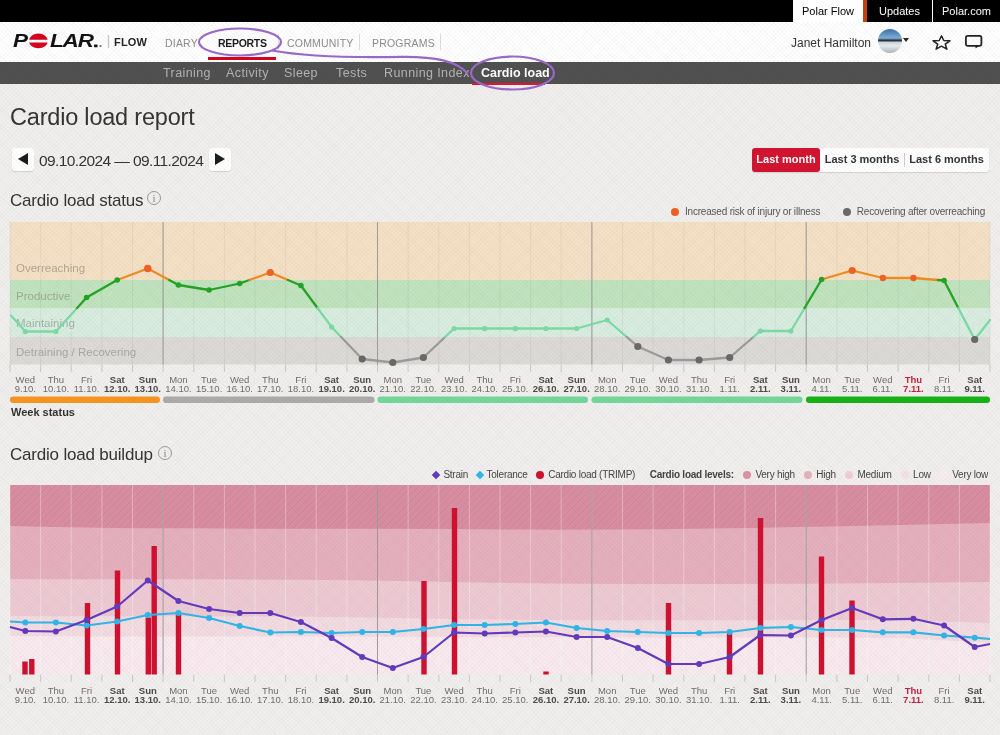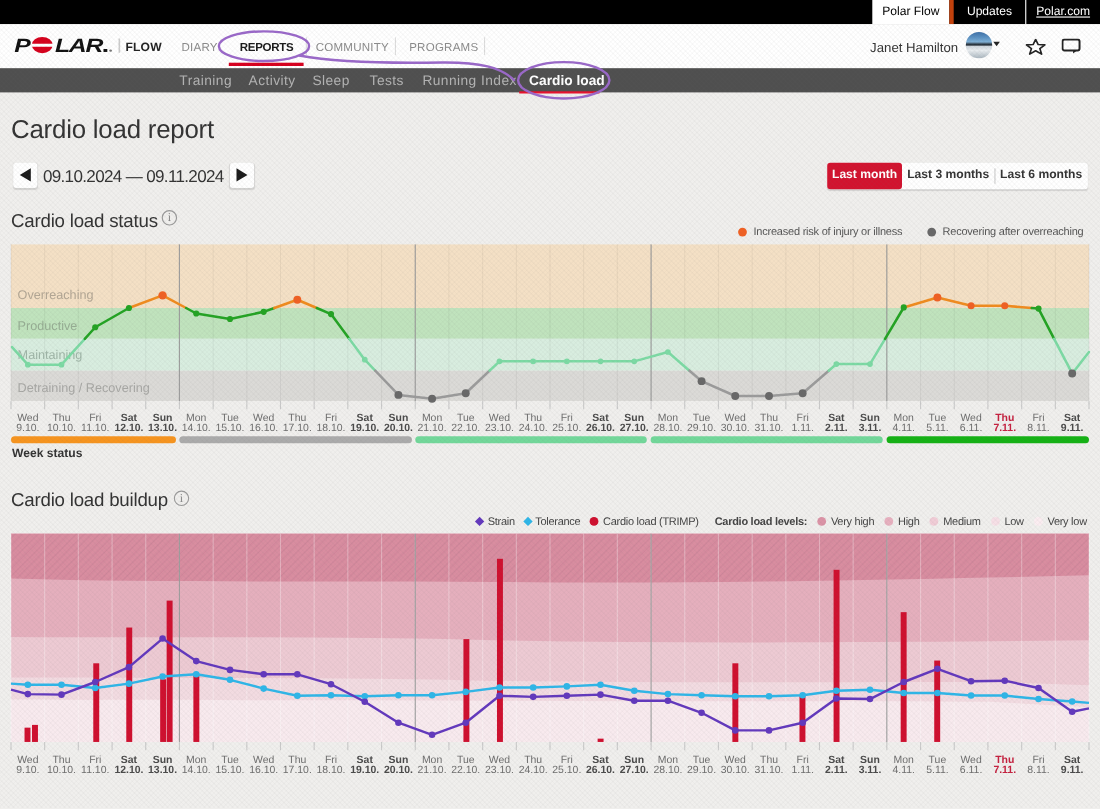--- a/index.html
+++ b/index.html
@@ -4,21 +4,21 @@
 * { margin:0; padding:0; box-sizing:border-box; }
 html,body { width:1000px; height:735px; overflow:hidden; }
 body { font-family:"Liberation Sans", sans-serif; background:#f0efed; position:relative; }
 .abs { position:absolute; }
 </style></head>
 <body>
 
 <div class="abs" style="left:0;top:0;width:1000px;height:22px;background:#000;"></div>
 <div class="abs" style="left:793px;top:0;width:70px;height:22px;background:#fff;color:#000;font-size:11px;line-height:22px;text-align:center;">Polar Flow</div>
 <div class="abs" style="left:863px;top:0;width:69px;height:22px;border-left:4px solid #c2410c;color:#fff;font-size:11px;line-height:22px;text-align:center;">Updates</div>
-<div class="abs" style="left:932px;top:0;width:68px;height:22px;border-left:1px solid #fff;color:#fff;font-size:11px;line-height:22px;text-align:center;text-decoration:underline;">Polar.com</div>
+<div class="abs" style="left:932px;top:0;width:68px;height:22px;border-left:1px solid #fff;color:#fff;font-size:11px;line-height:22px;text-align:center;">Polar.com</div>
 
 <div class="abs" style="left:0;top:22px;width:1000px;height:40px;background:#fff;"></div>
 <div class="abs" style="left:13px;top:32px;width:160px;height:18px;">
   <svg width="160" height="18" viewBox="0 0 160 18" font-family="Liberation Sans, sans-serif">
     <g font-style="italic" font-weight="900" font-size="19.5" fill="#111" transform="translate(0,1.2) scale(1.155,0.9)">
       <text x="0" y="15.5" letter-spacing="-1">P</text>
       <circle cx="22" cy="8.6" r="8.2" fill="#d6001c"></circle>
       <path d="M13.2,10.4 L31.6,10.4 L32.2,7.2 L13.8,7.2 Z" fill="#fff"></path>
       <text x="32" y="15.5" letter-spacing="-1">LAR</text>
       <rect x="70.2" y="12.6" width="3" height="3" fill="#111"></rect>

